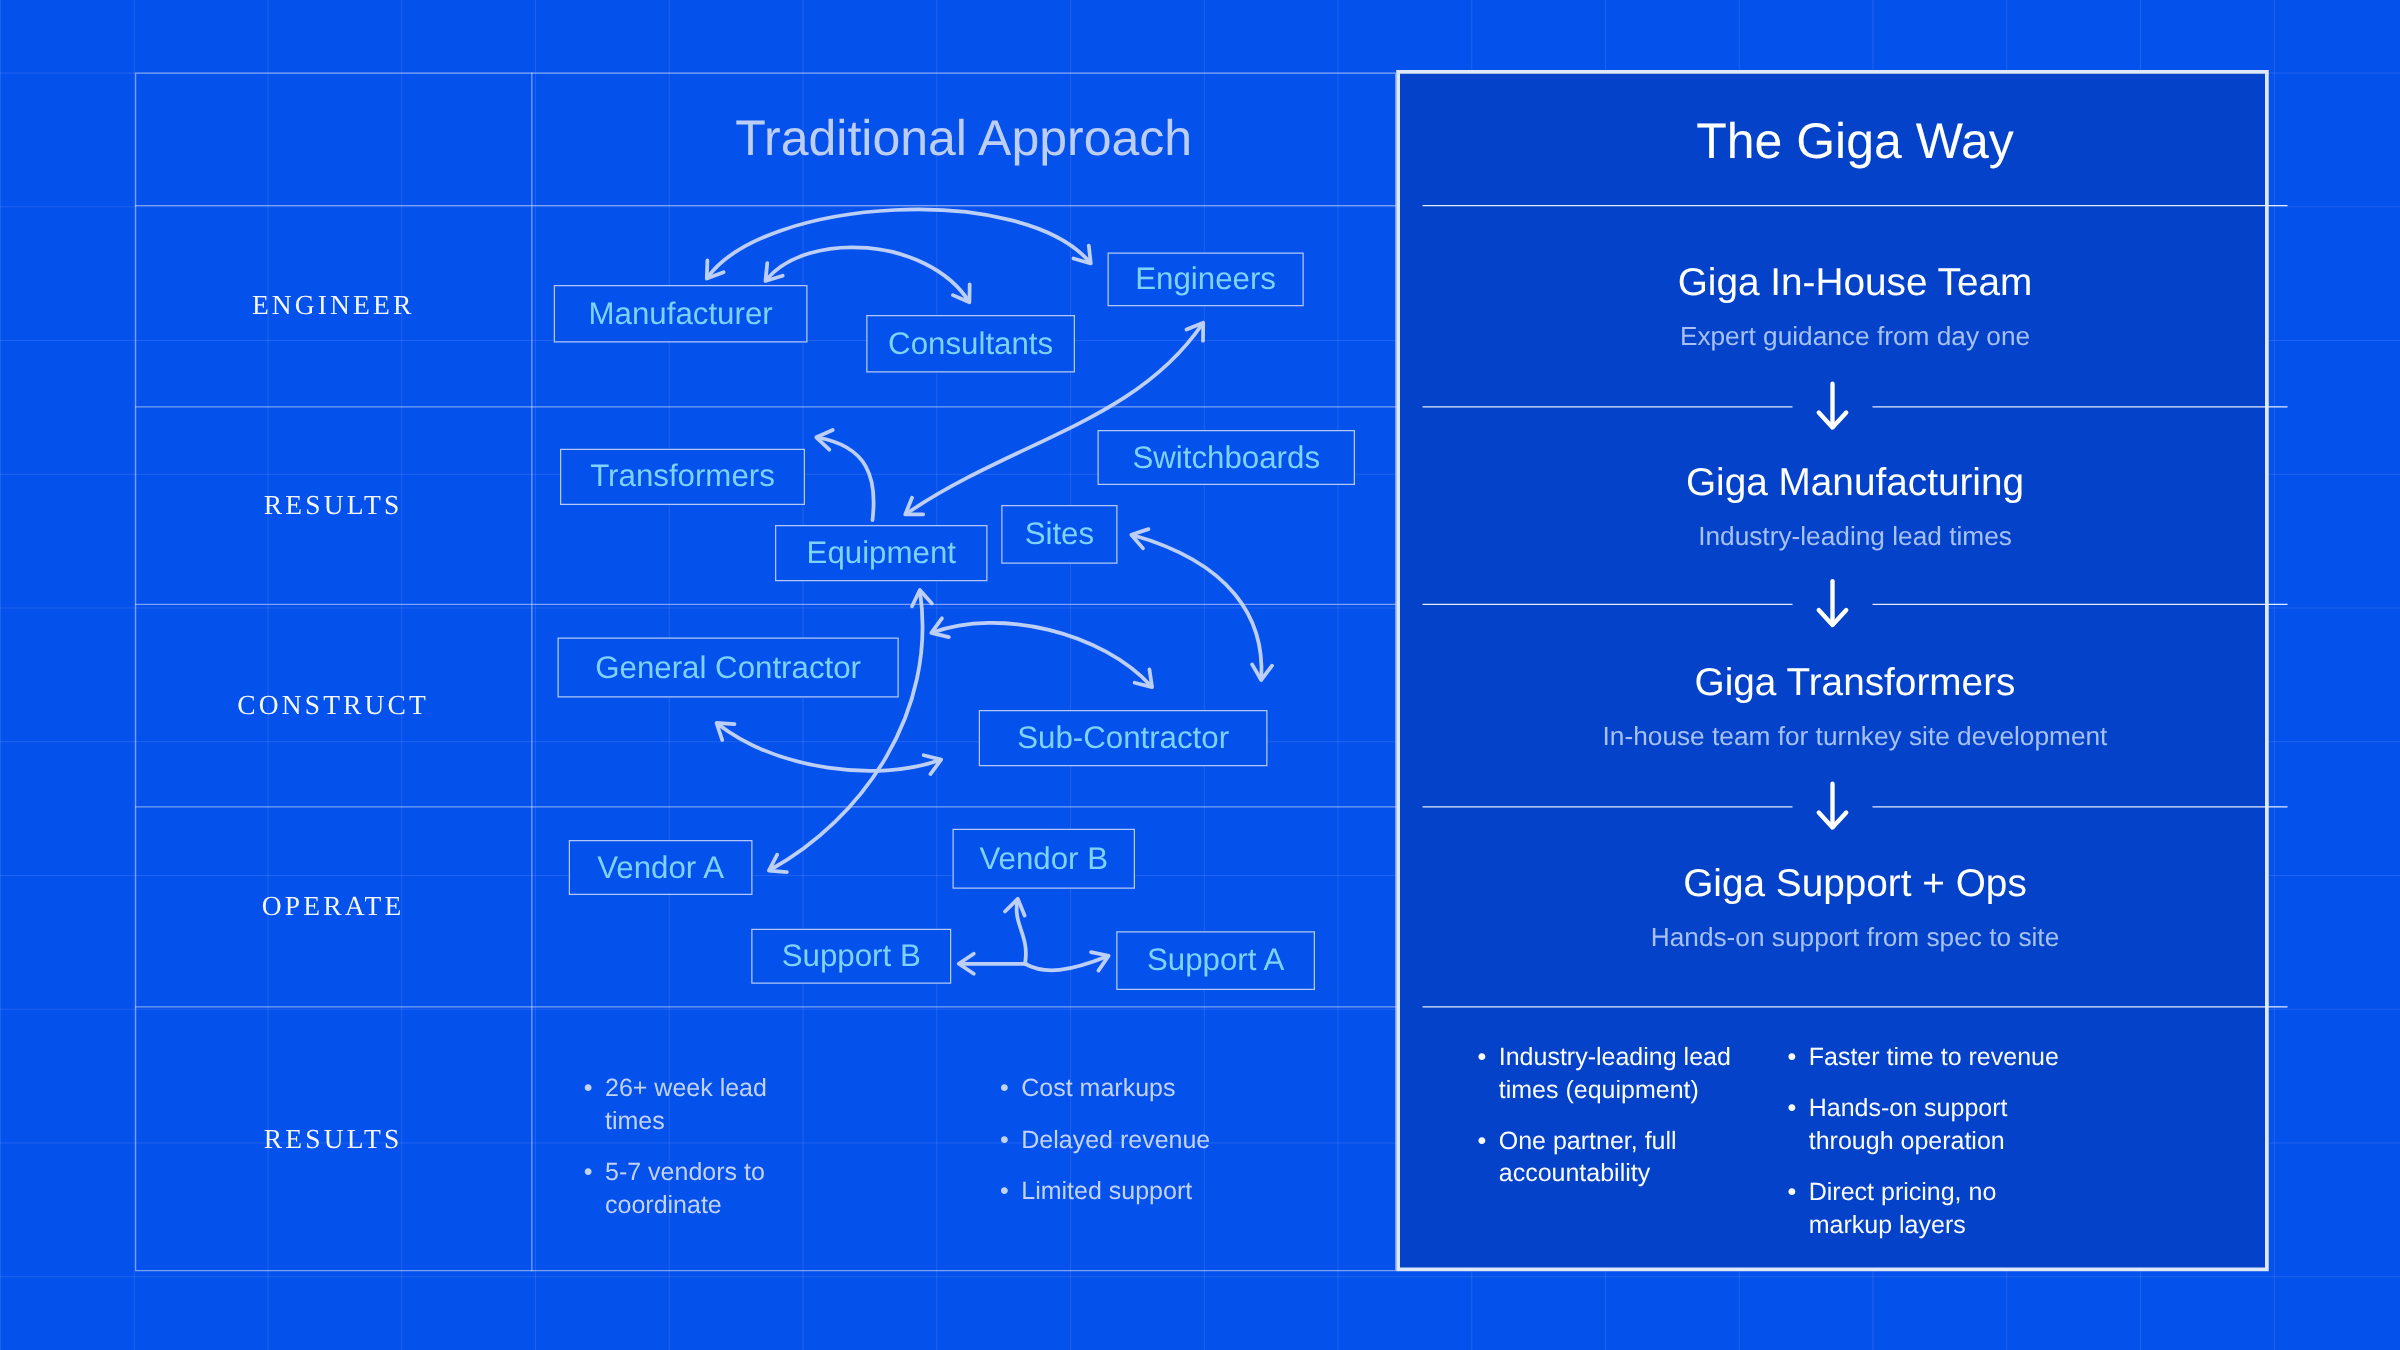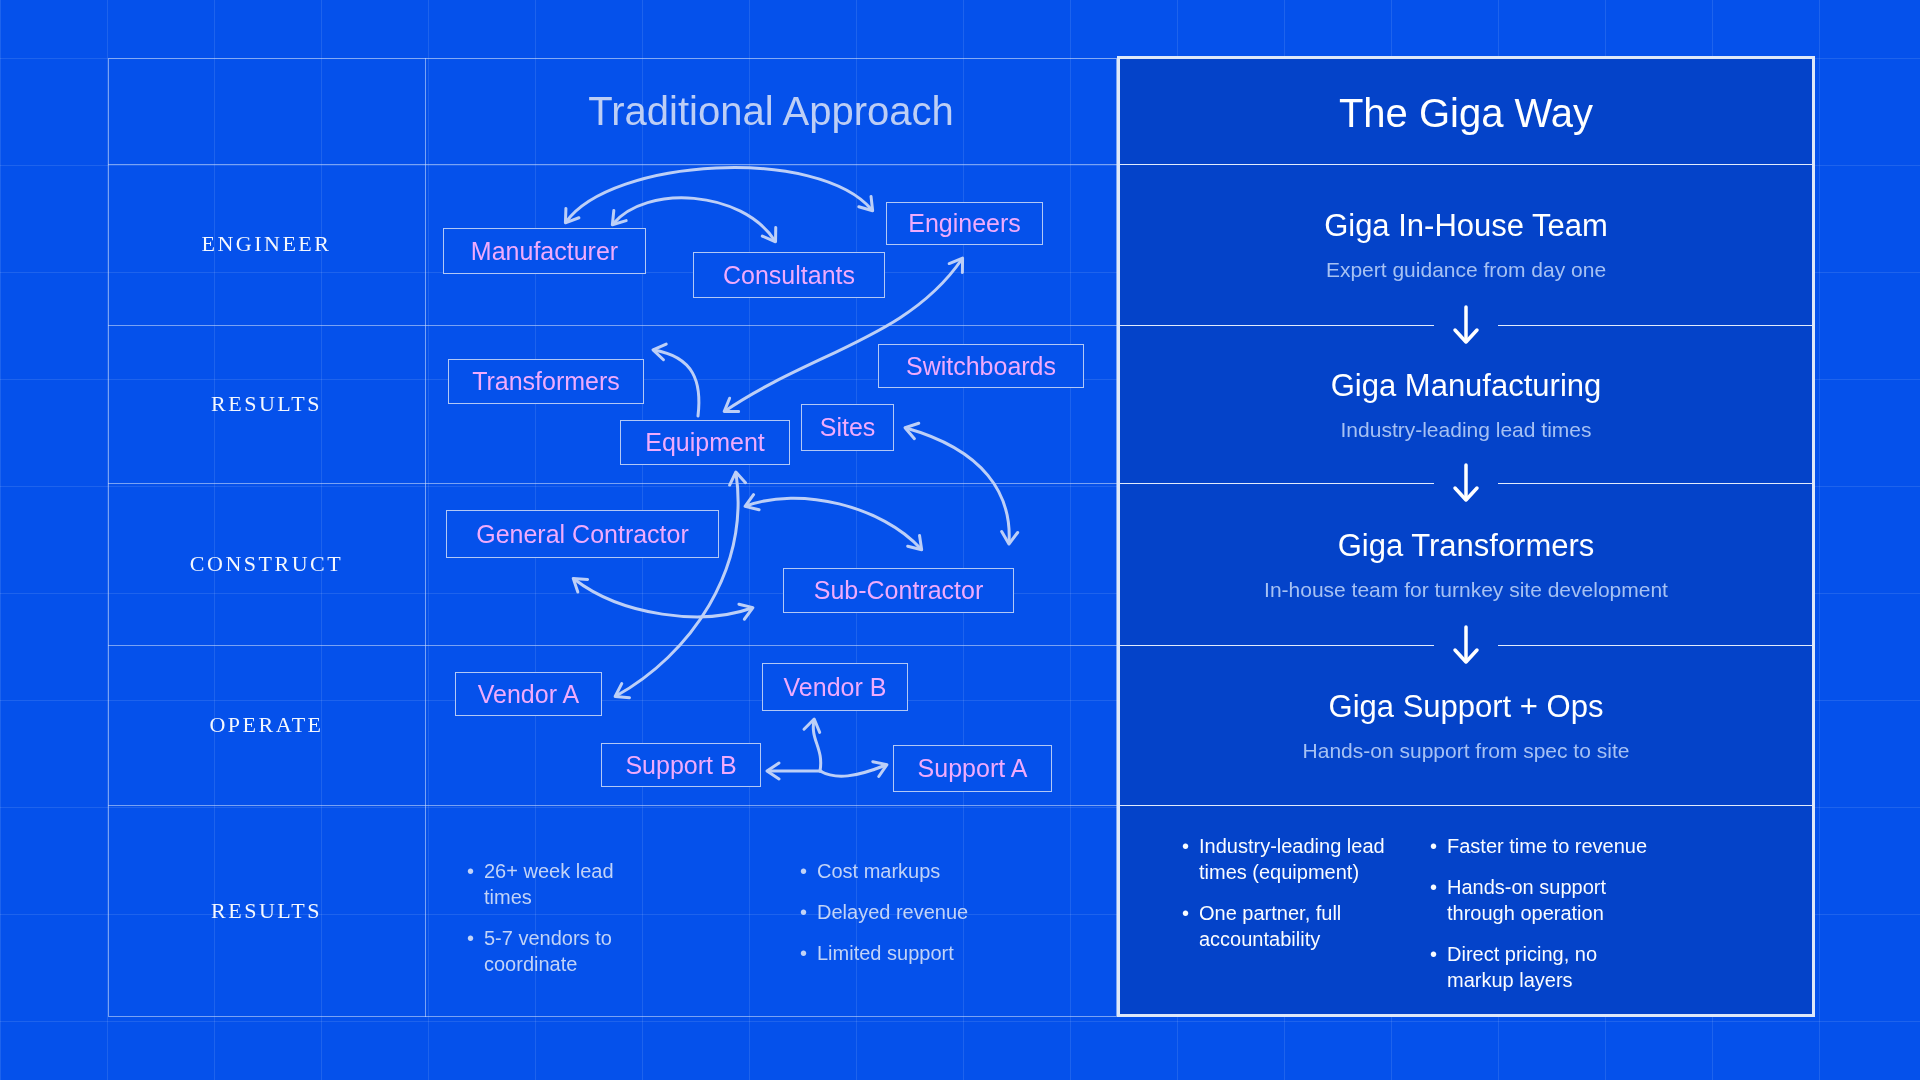--- a/index.html
+++ b/index.html
@@ -35,32 +35,32 @@
     position:absolute; left:425px; top:58px; width:692px; height:106px;
     display:flex; align-items:center; justify-content:center;
     color:#BDCEF5; font-size:40px; z-index:4;
   }
 
   
   .dbox {
     position:absolute; z-index:5;
     display:flex; align-items:center; justify-content:center;
     border:1.5px solid rgba(197,213,247,0.9);
-    background:#0551EB; color:#f0abfc; font-size:25px; white-space:nowrap;
+    background:#0551EB; color:#7dd3fc; font-size:25px; white-space:nowrap;
   }
 
   
   svg.arrows { position:absolute; left:0; top:0; z-index:3; pointer-events:none; }
 
   
   .panel {
     position:absolute; left:1117px; top:56px; width:698px; height:961px;
     background:#0443C9; border:3px solid #DFE8F8; z-index:10;
   }
-  .panel-row { position:absolute; left:0; width:692px; }
+  .panel-row { position:absolute; left:18px; width:692px; }
   .panel-row.sep { border-top:1.5px solid rgba(238,244,255,0.95); }
   .panel-header {
     top:0; height:108px; display:flex; align-items:center; justify-content:center;
     color:#FFFFFF; font-size:40px;
   }
   .step { display:flex; flex-direction:column; align-items:center; justify-content:center; gap:14px; }
   .step .t { color:#FFFFFF; font-size:31px; }
   .step .s { color:#A6C1F3; font-size:21px; }
   .arrow-gap {
     position:absolute; left:314px; width:64px; height:56px; background:#0443C9;
@@ -114,21 +114,21 @@
       <path d="M 746,506 C 800,486 882,506 921,549" marker-start="url(#ah)" marker-end="url(#ah)"></path>
       <path d="M 574,579 C 622,616 702,626 752,608" marker-start="url(#ah)" marker-end="url(#ah)"></path>
       <path d="M 736,473 C 750,570 690,655 616,696" marker-start="url(#ah)" marker-end="url(#ah)"></path>
       <path d="M 768,771 L 821,771" marker-start="url(#ah)"></path>
       <path d="M 820,771 C 824,748 810,740 814,720" marker-end="url(#ah)"></path>
       <path d="M 820,771 C 836,780 856,777 886,765" marker-end="url(#ah)"></path>
     </g>
   </svg>
 
   <div class="dbox" style="left:443px;top:228px;width:203px;height:46px">Manufacturer</div>
-  <div class="dbox" style="left:693px;top:252px;width:192px;height:46px">Consultants</div>
+  <div class="dbox" style="left:693px;top:252px;width:167px;height:46px">Consultants</div>
   <div class="dbox" style="left:886px;top:202px;width:157px;height:43px">Engineers</div>
   <div class="dbox" style="left:448px;top:359px;width:196px;height:45px">Transformers</div>
   <div class="dbox" style="left:878px;top:344px;width:206px;height:44px">Switchboards</div>
   <div class="dbox" style="left:620px;top:420px;width:170px;height:45px">Equipment</div>
   <div class="dbox" style="left:801px;top:404px;width:93px;height:47px">Sites</div>
   <div class="dbox" style="left:446px;top:510px;width:273px;height:48px">General Contractor</div>
   <div class="dbox" style="left:783px;top:568px;width:231px;height:45px">Sub-Contractor</div>
   <div class="dbox" style="left:455px;top:672px;width:147px;height:44px">Vendor A</div>
   <div class="dbox" style="left:762px;top:663px;width:146px;height:48px">Vendor B</div>
   <div class="dbox" style="left:601px;top:743px;width:160px;height:44px">Support B</div>

